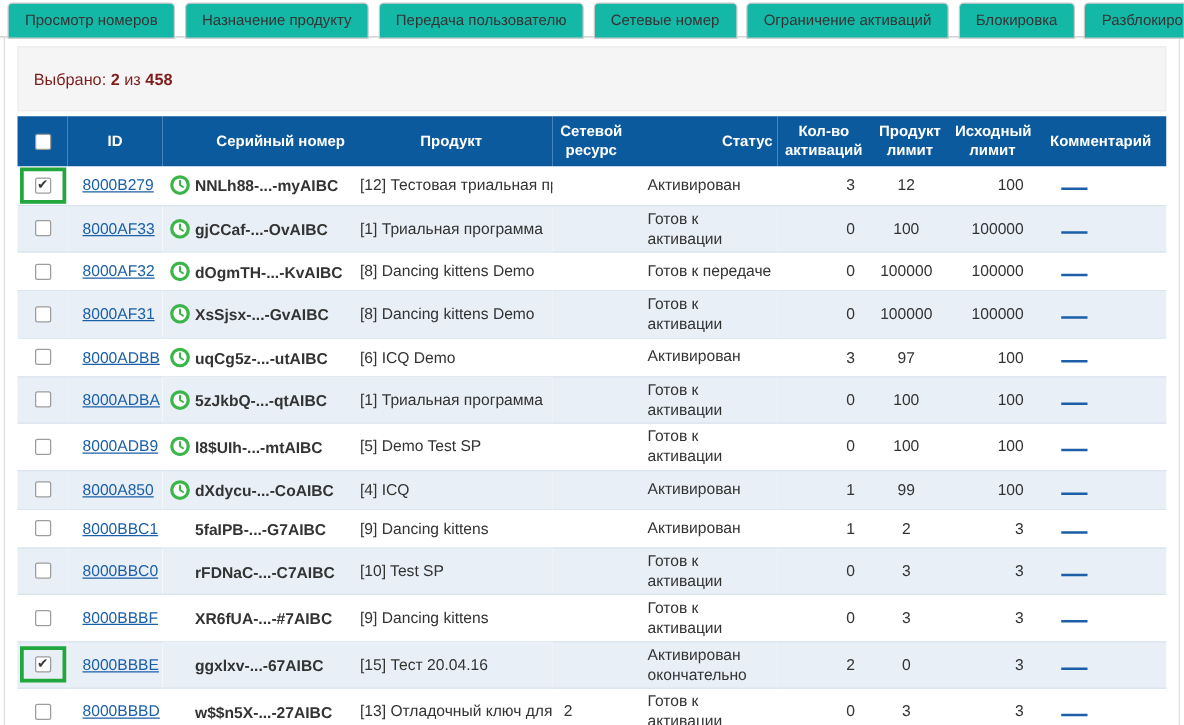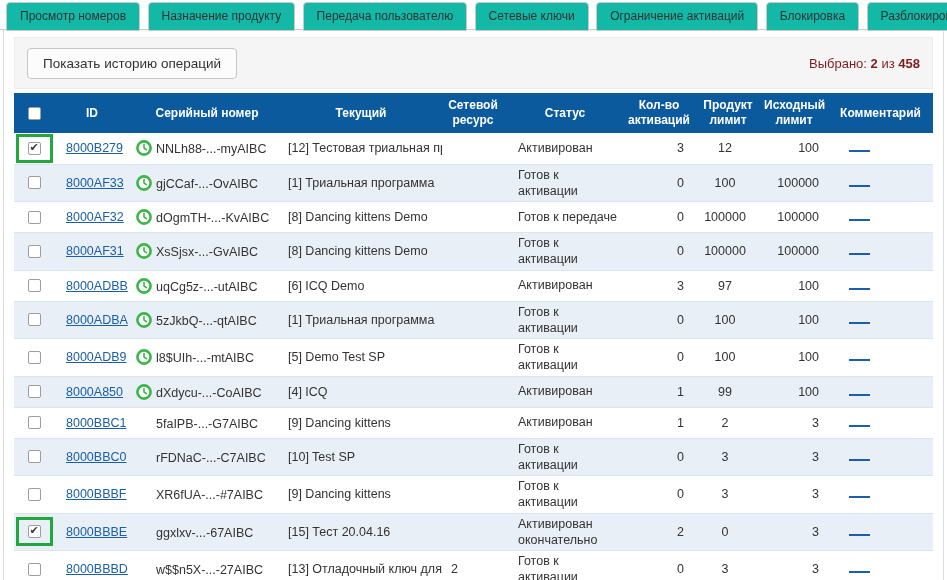--- a/index.html
+++ b/index.html
@@ -23,28 +23,28 @@
     border:1px solid #c6c6c6; border-radius:4px; padding:7px 15px; cursor:pointer;}
   .selection{font-size:13px; color:#7f1d1d;}
   .selection b{font-weight:bold;}
   
   table{border-collapse:collapse; width:100%; margin-top:4px; table-layout:fixed;}
   col.c-check{width:40px;} col.c-id{width:76px;} col.c-serial{width:150px;}
   col.c-product{width:162px;} col.c-net{width:62px;} col.c-status{width:118px;}
   col.c-activ{width:74px;} col.c-cur{width:64px;} col.c-init{width:68px;} col.c-comment{width:auto;}
   thead th{background:var(--header-bg); color:#fff; font-size:12px; font-weight:bold;
     padding:5px 4px; height:34px; vertical-align:middle; line-height:1.25; text-align:center;}
-  thead th.al{text-align:center; padding-left:8px;}
+  thead th.al{text-align:right; padding-left:8px;}
   tbody td{font-size:12.5px; height:31px; vertical-align:middle; padding:2px 4px;
     border-bottom:1px solid var(--row-border);}
   tbody tr.striped td{background:var(--stripe);}
   td.t-check, th.t-check{text-align:center; padding:0;}
   td.t-id{padding-left:12px;}
   td.t-id a{color:var(--link); font-size:12.5px;text-align:right;}
-  td.t-serial{white-space:nowrap; overflow:hidden;}
+  td.t-serial{white-space:nowrap; overflow:hidden;font-weight:bold;}
   td.t-product{padding-left:8px; white-space:nowrap; overflow:hidden;}
   td.t-net{text-align:right; padding-right:46px;}
   td.t-status{padding-left:14px; line-height:1.3;}
   td.t-activ{text-align:right; padding-right:12px;}
   td.t-cur{text-align:center; padding-right:10px;}
   td.t-init{text-align:right; padding-right:9px;}
   td.t-comment{padding-left:21px;}
   .dash{display:inline-block; width:21px; height:9px;
     border-bottom:2px solid var(--link); cursor:pointer;}
   
@@ -68,41 +68,40 @@
 
   <span class="tab">
     <span>Назначение продукту</span>
   </span>
 
   <span class="tab">
     <span>Передача пользователю</span>
   </span>
 
   <span class="tab">
-    <span>Сетевые ключи</span>
+    <span>Сетевые номер</span>
   </span>
 
   <span class="tab">
     <span>Ограничение активаций</span>
   </span>
 
   <span class="tab">
     <span>Блокировка</span>
   </span>
 
   <span class="tab">
     <span>Разблокировка</span>
   </span>
 
   
 </div>
 
 <div class="content">
   <div class="toolbar">
-    <button class="btn">Показать историю операций</button>
     <div class="selection">
       <span>Выбрано:</span>
       <b>2</b>
       <span>из</span>
       <b>458</b>
     </div>
   </div>
 
   <table>
     <colgroup>
@@ -117,21 +116,21 @@
       <col class="c-init">
         <col class="c-comment">
     </colgroup>
     <thead>
       <tr>
         <th class="t-check">
           <input type="checkbox" class="cb" style="margin: 0px auto;">
         </th>
         <th>ID</th>
         <th class="al">Серийный номер</th>
-        <th>Текущий</th>
+        <th>Продукт</th>
         <th>Сетевой ресурс</th>
         <th class="al">Статус</th>
         <th>Кол-во активаций</th>
         <th>Продукт лимит</th>
         <th>Исходный лимит</th>
         <th>Комментарий</th>
       </tr>
     </thead>
     <tbody id="tbody">
   <tr>

